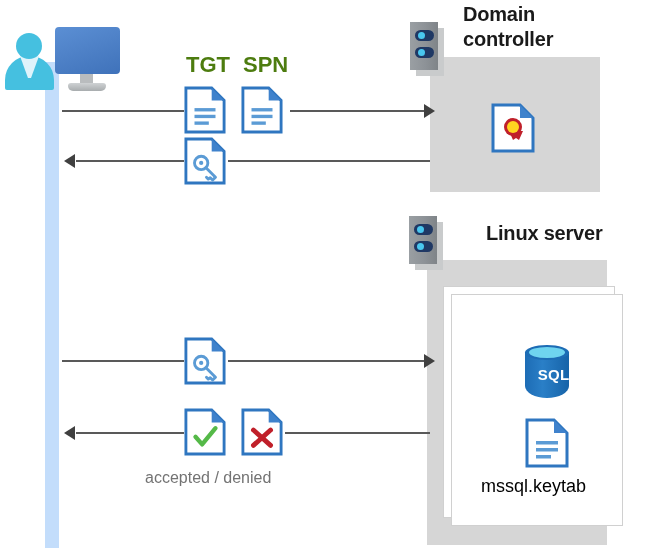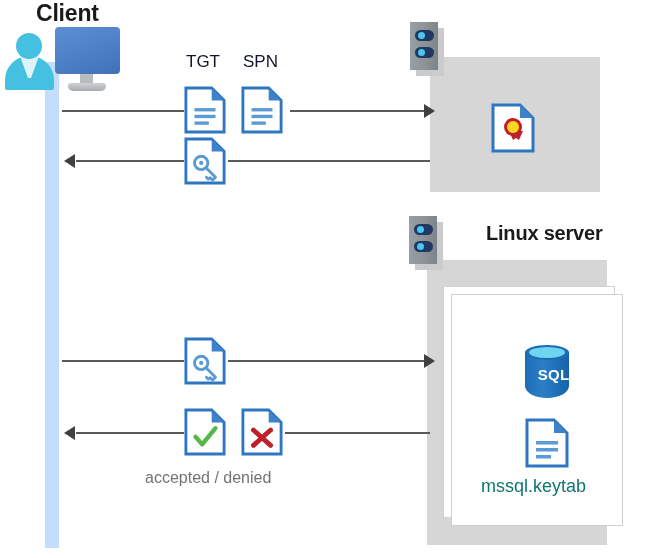--- a/index.html
+++ b/index.html
@@ -6,25 +6,25 @@
   body{width:660px;height:558px;position:relative;overflow:hidden;
        font-family:"Liberation Sans","DejaVu Sans",sans-serif;}
   .stage{position:absolute;left:0;top:0;width:660px;height:558px;}
   .abs{position:absolute;}
 
   
   .ttl{font-weight:bold;color:#1a1a1a;letter-spacing:-0.2px;}
   .client-title{left:36px;top:0px;font-size:23px;}
   .dc-title{left:463px;top:2px;font-size:20px;line-height:25px;width:170px;}
   .linux-title{left:462px;top:222px;font-size:20px;margin-left:24px;}
-  .lbl{color:#0f172a;font-size:17px;font-weight:normal;}
+  .lbl{color:#4d7c0f;font-size:22px;font-weight:bold;}
   .tgt-lbl{left:186px;top:52px;}
   .spn-lbl{left:243px;top:52px;}
   .acc-lbl{left:145px;top:469px;font-size:16px;color:#737373;}
-  .keytab-lbl{left:481px;top:476px;font-size:18px;color:#0f766e;}
+  .keytab-lbl{left:481px;top:476px;font-size:18px;color:#000000;}
 
   
   .lifeline{left:45px;top:62px;width:14px;height:486px;background:#c3ddfb;}
 
   
   .panel{background:#d6d6d6;}
   .dc-panel{left:430px;top:57px;width:170px;height:135px;}
   .linux-panel{left:427px;top:260px;width:180px;height:285px;}
 
   
@@ -84,30 +84,33 @@
   <div class="abs lifeline"></div>
 
   <div class="abs" style="left:0;top:0;width:140px;height:100px;">
     <div class="abs monitor-screen"></div>
     <div class="abs monitor-neck"></div>
     <div class="abs monitor-base"></div>
     <div class="abs person-body"></div>
     <div class="abs person-collar"></div>
     <div class="abs person-head"></div>
   </div>
-  <div class="abs ttl client-title">Client</div>
 
   <div class="abs" style="left:410px;top:22px;">
     <div class="abs rack-shadow" style="left:6px;top:6px;width:28px;height:48px;"></div>
     <div class="abs rack" style="left:0;top:0;"></div>
     <div class="pill" style="left:5px;top:8px;width:19px;"></div>
     <div class="pill-dot" style="left:8px;top:10px;"></div>
     <div class="pill" style="left:5px;top:25px;width:19px;"></div>
     <div class="pill-dot" style="left:8px;top:27px;"></div>
   </div>
+  <div class="abs ttl dc-title">
+    <span>Domain</span><br>
+    <span>controller</span>
+  </div>
 
   <div class="doc" style="left:491px;top:103px;">
     <svg width="44" height="50" viewBox="0 0 44 50">
       <path d="M2 2 H29 L42 15 V48 H2 Z" fill="#ffffff" stroke="#2f76c0" stroke-width="3"></path>
       <path d="M29 2 L42 15 H29 Z" fill="#3f82cc"></path>
       <path d="M18 28 l4 9 l3 -2 l3 2 l4 -9 Z" fill="#c0202a"></path>
       <circle cx="22" cy="24" r="9" fill="#c0202a"></circle>
       <circle cx="22" cy="24" r="6" fill="#ffd520"></circle>
     </svg>
   </div>

